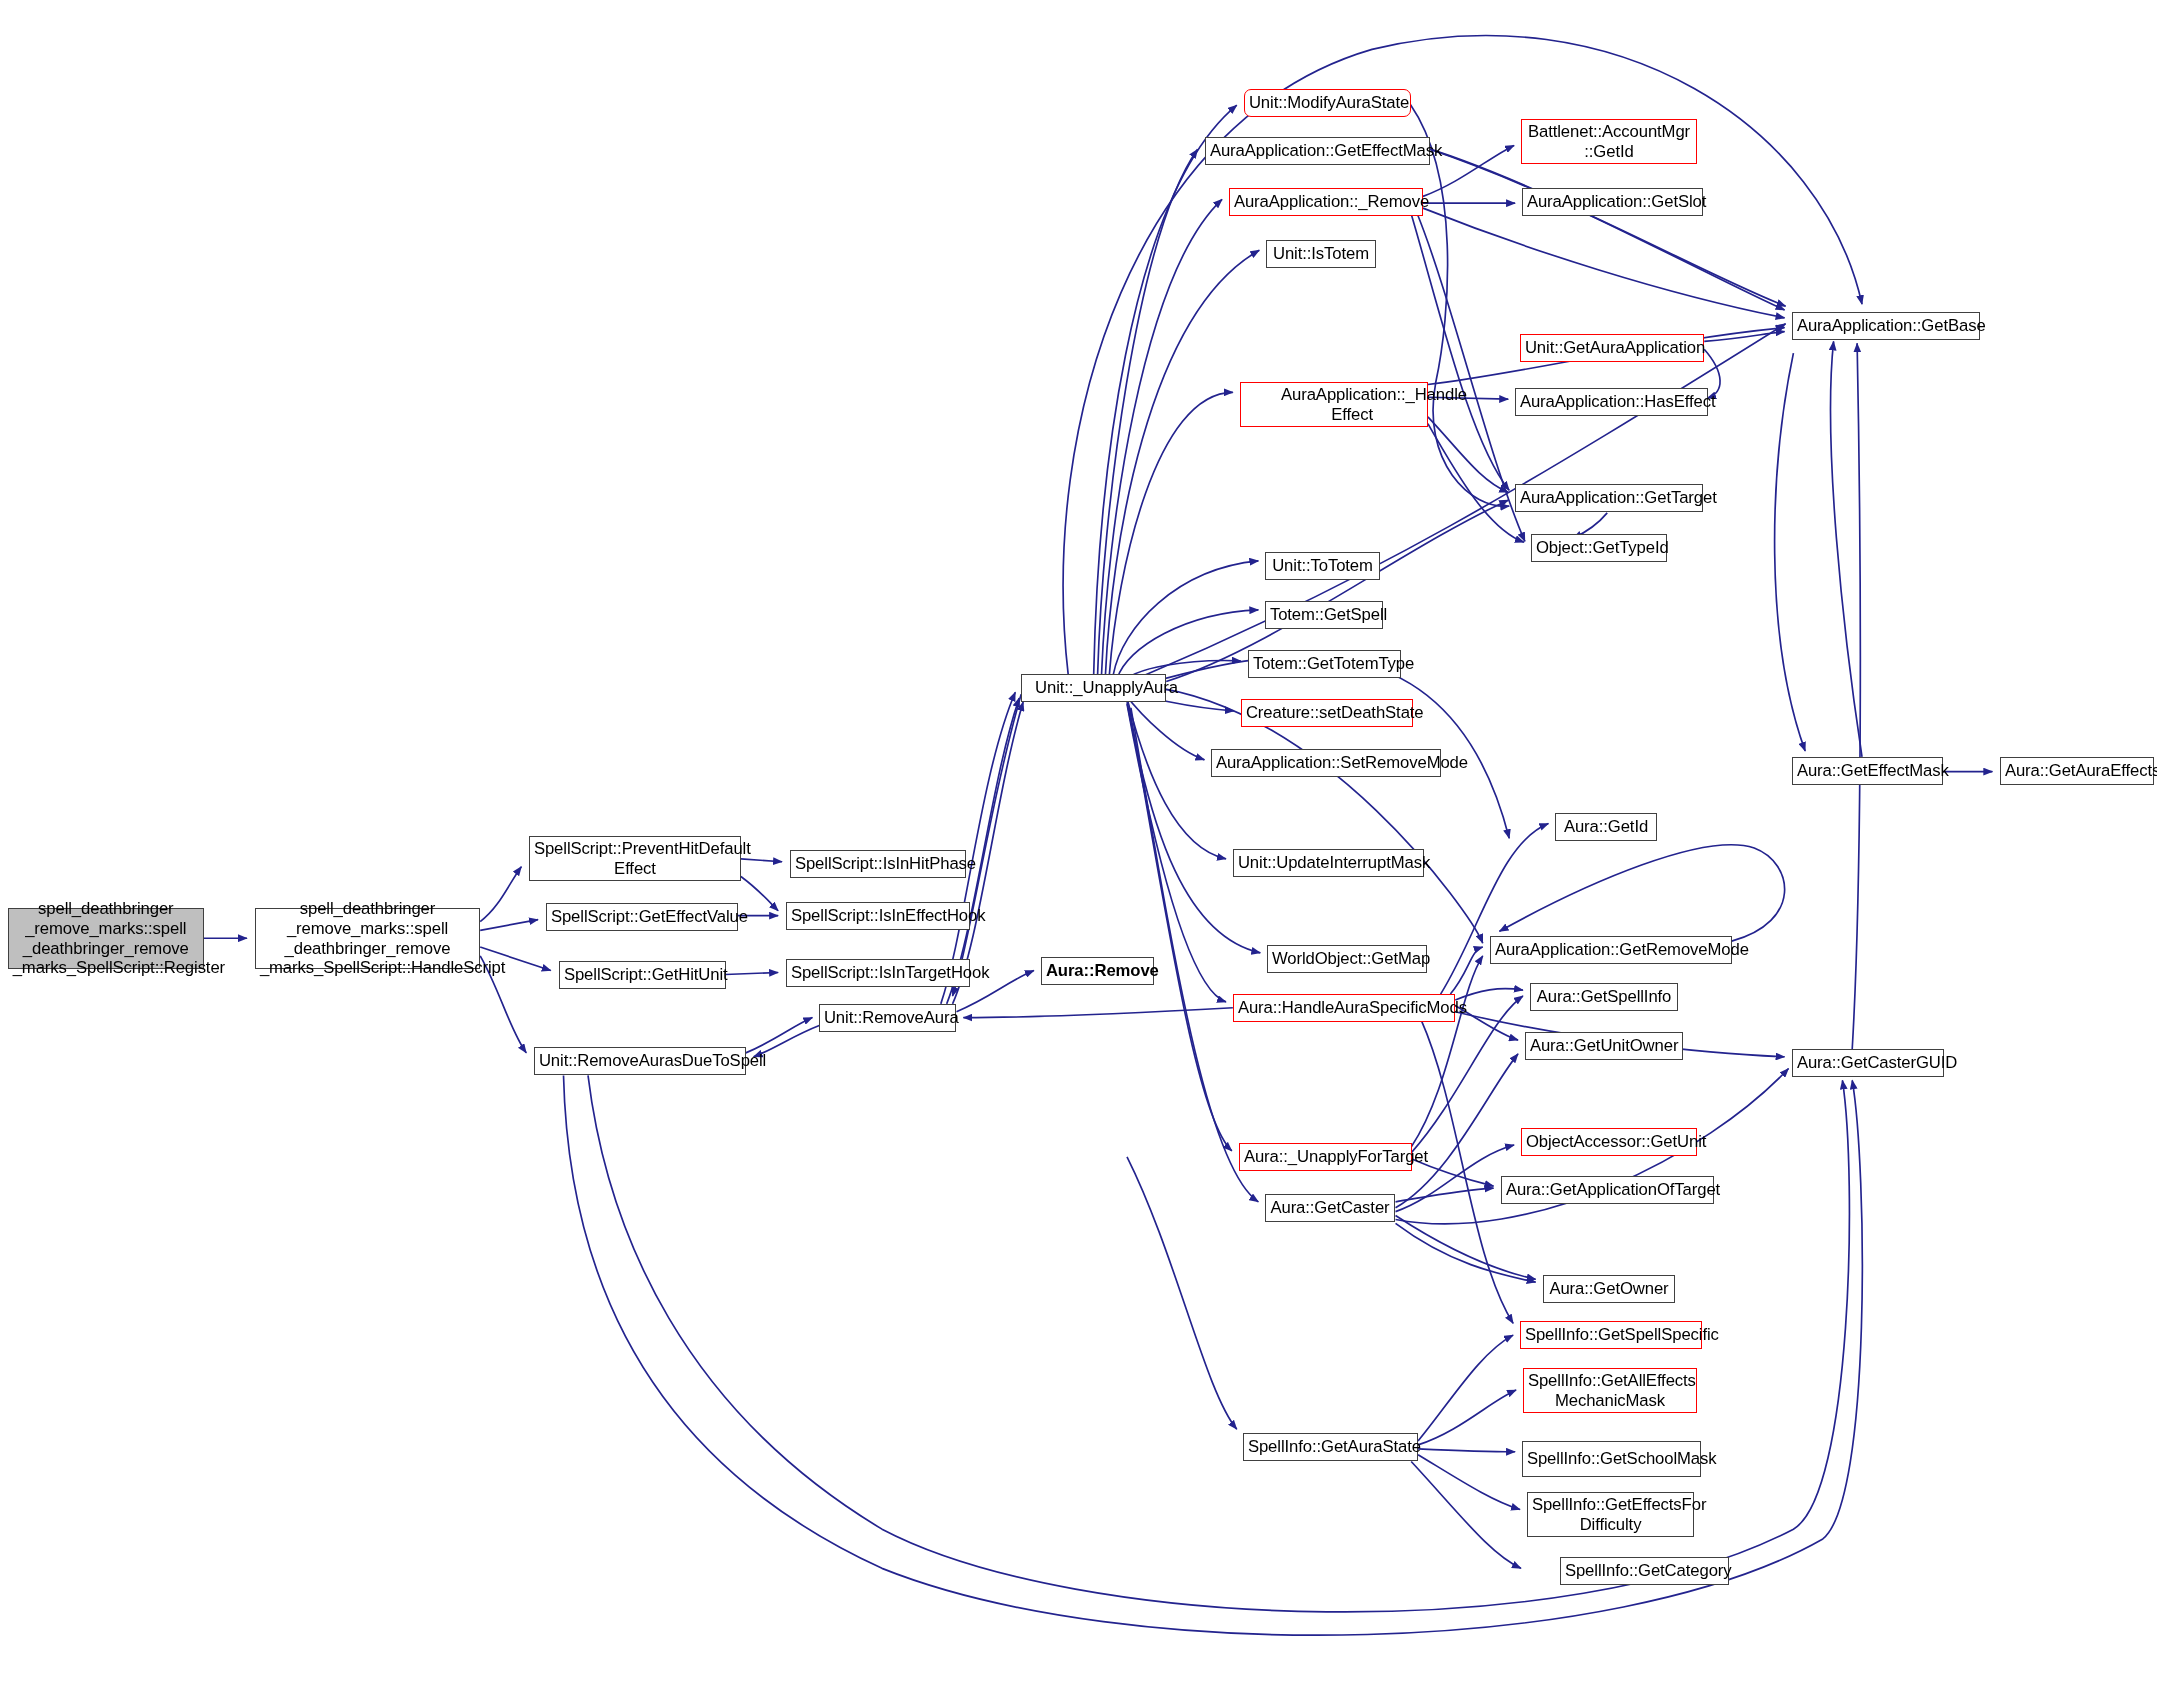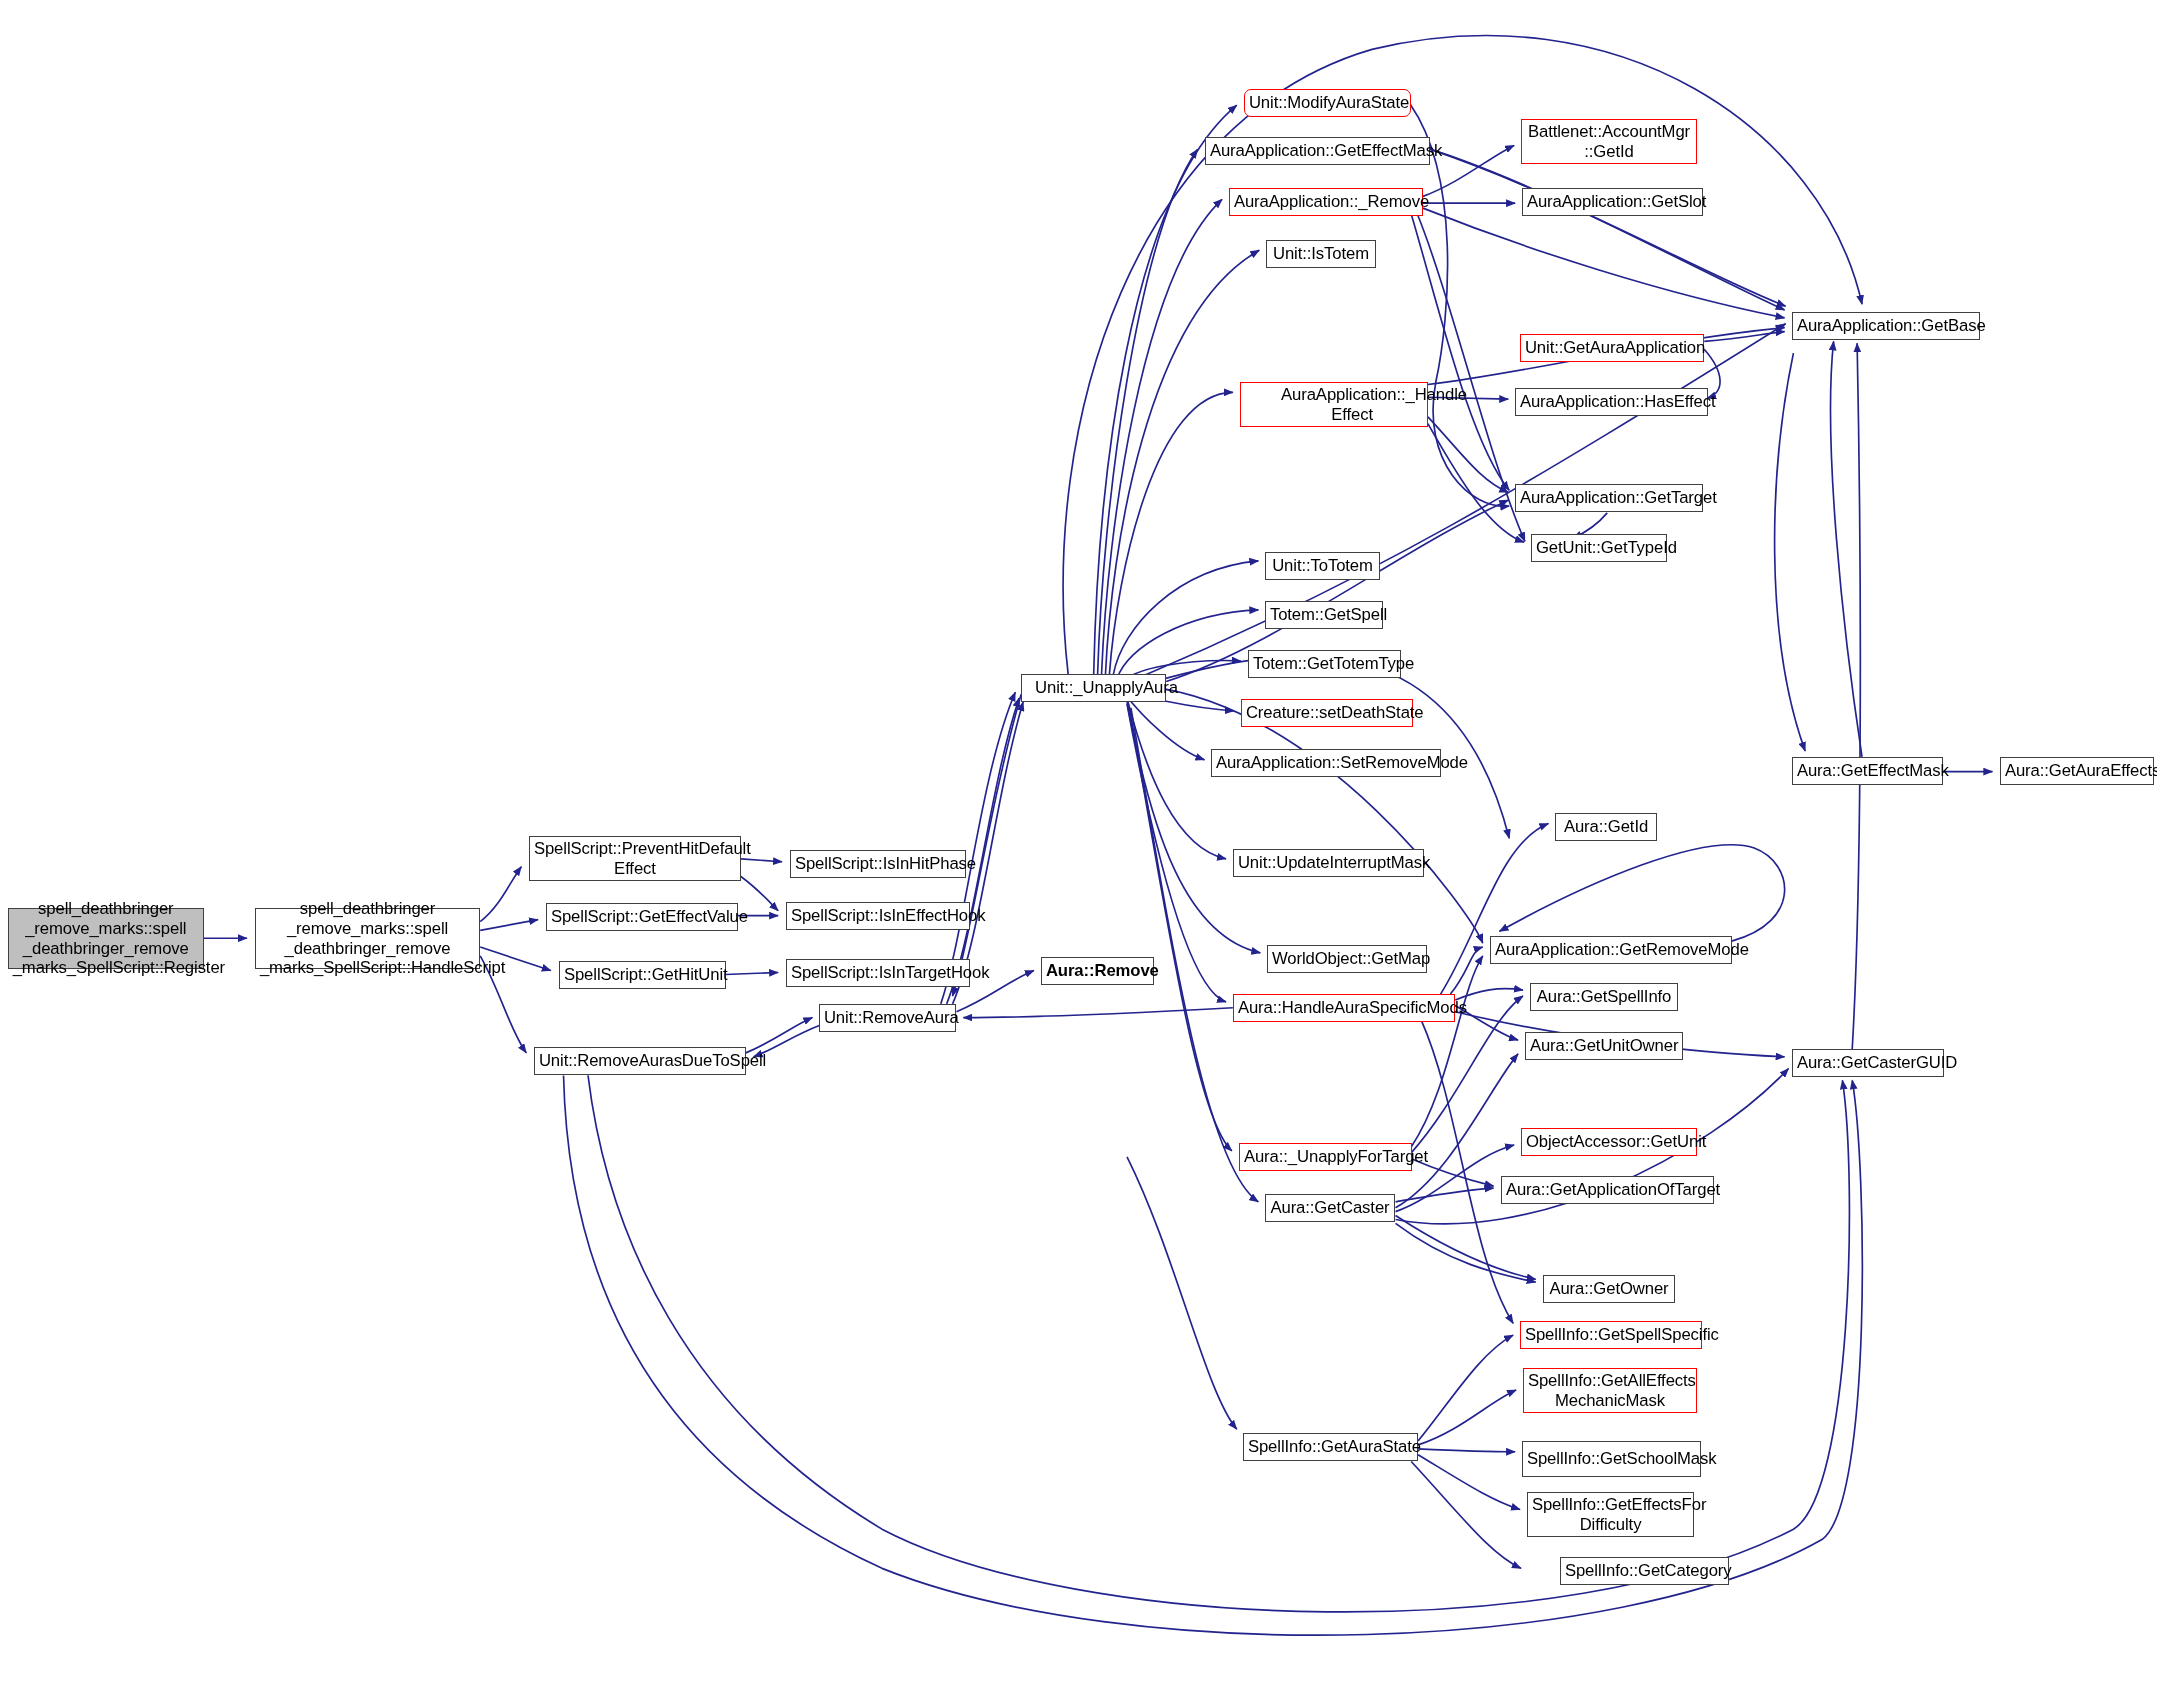--- a/index.html
+++ b/index.html
@@ -197,21 +197,21 @@
     <div class="node red" style="left: 1229px; top: 188px; width: 194px; height: 28px;"><span>AuraApplication::_Remove</span></div>
     <div class="node" style="left: 1266px; top: 240px; width: 110px; height: 28px;"><span>Unit::IsTotem</span></div>
     <div class="node red" style="left: 1521px; top: 119px; width: 176px; height: 45px;"><span>Battlenet::AccountMgr
 ::GetId</span></div>
     <div class="node" style="left: 1522px; top: 188px; width: 181px; height: 28px;"><span>AuraApplication::GetSlot</span></div>
     <div class="node red" style="left: 1520px; top: 334px; width: 184px; height: 28px;"><span>Unit::GetAuraApplication</span></div>
     <div class="node" style="left: 1515px; top: 388px; width: 193px; height: 28px;"><span>AuraApplication::HasEffect</span></div>
     <div class="node red" style="left: 1240px; top: 382px; width: 188px; height: 45px; padding-left: 40px;"><span>AuraApplication::_Handle
 Effect</span></div>
     <div class="node" style="left: 1515px; top: 484px; width: 188px; height: 28px;"><span>AuraApplication::GetTarget</span></div>
-    <div class="node" style="left: 1531px; top: 534px; width: 136px; height: 28px;"><span>GetUnit::GetTypeId</span></div>
+    <div class="node" style="left: 1531px; top: 534px; width: 136px; height: 28px;"><span>Object::GetTypeId</span></div>
     <div class="node" style="left: 1265px; top: 552px; width: 115px; height: 28px;"><span>Unit::ToTotem</span></div>
     <div class="node" style="left: 1265px; top: 601px; width: 118px; height: 28px;"><span>Totem::GetSpell</span></div>
     <div class="node" style="left: 1248px; top: 650px; width: 153px; height: 28px;"><span>Totem::GetTotemType</span></div>
     <div class="node red" style="left: 1241px; top: 699px; width: 172px; height: 28px;"><span>Creature::setDeathState</span></div>
     <div class="node" style="left: 1211px; top: 749px; width: 230px; height: 28px;"><span>AuraApplication::SetRemoveMode</span></div>
     <div class="node" style="left: 1555px; top: 813px; width: 102px; height: 28px;"><span>Aura::GetId</span></div>
     <div class="node" style="left: 1233px; top: 849px; width: 191px; height: 28px;"><span>Unit::UpdateInterruptMask</span></div>
     <div class="node" style="left: 1267px; top: 945px; width: 160px; height: 28px;"><span>WorldObject::GetMap</span></div>
     <div class="node" style="left: 1490px; top: 936px; width: 242px; height: 28px;"><span>AuraApplication::GetRemoveMode</span></div>
     <div class="node red" style="left: 1233px; top: 994px; width: 222px; height: 28px;"><span>Aura::HandleAuraSpecificMods</span></div>

